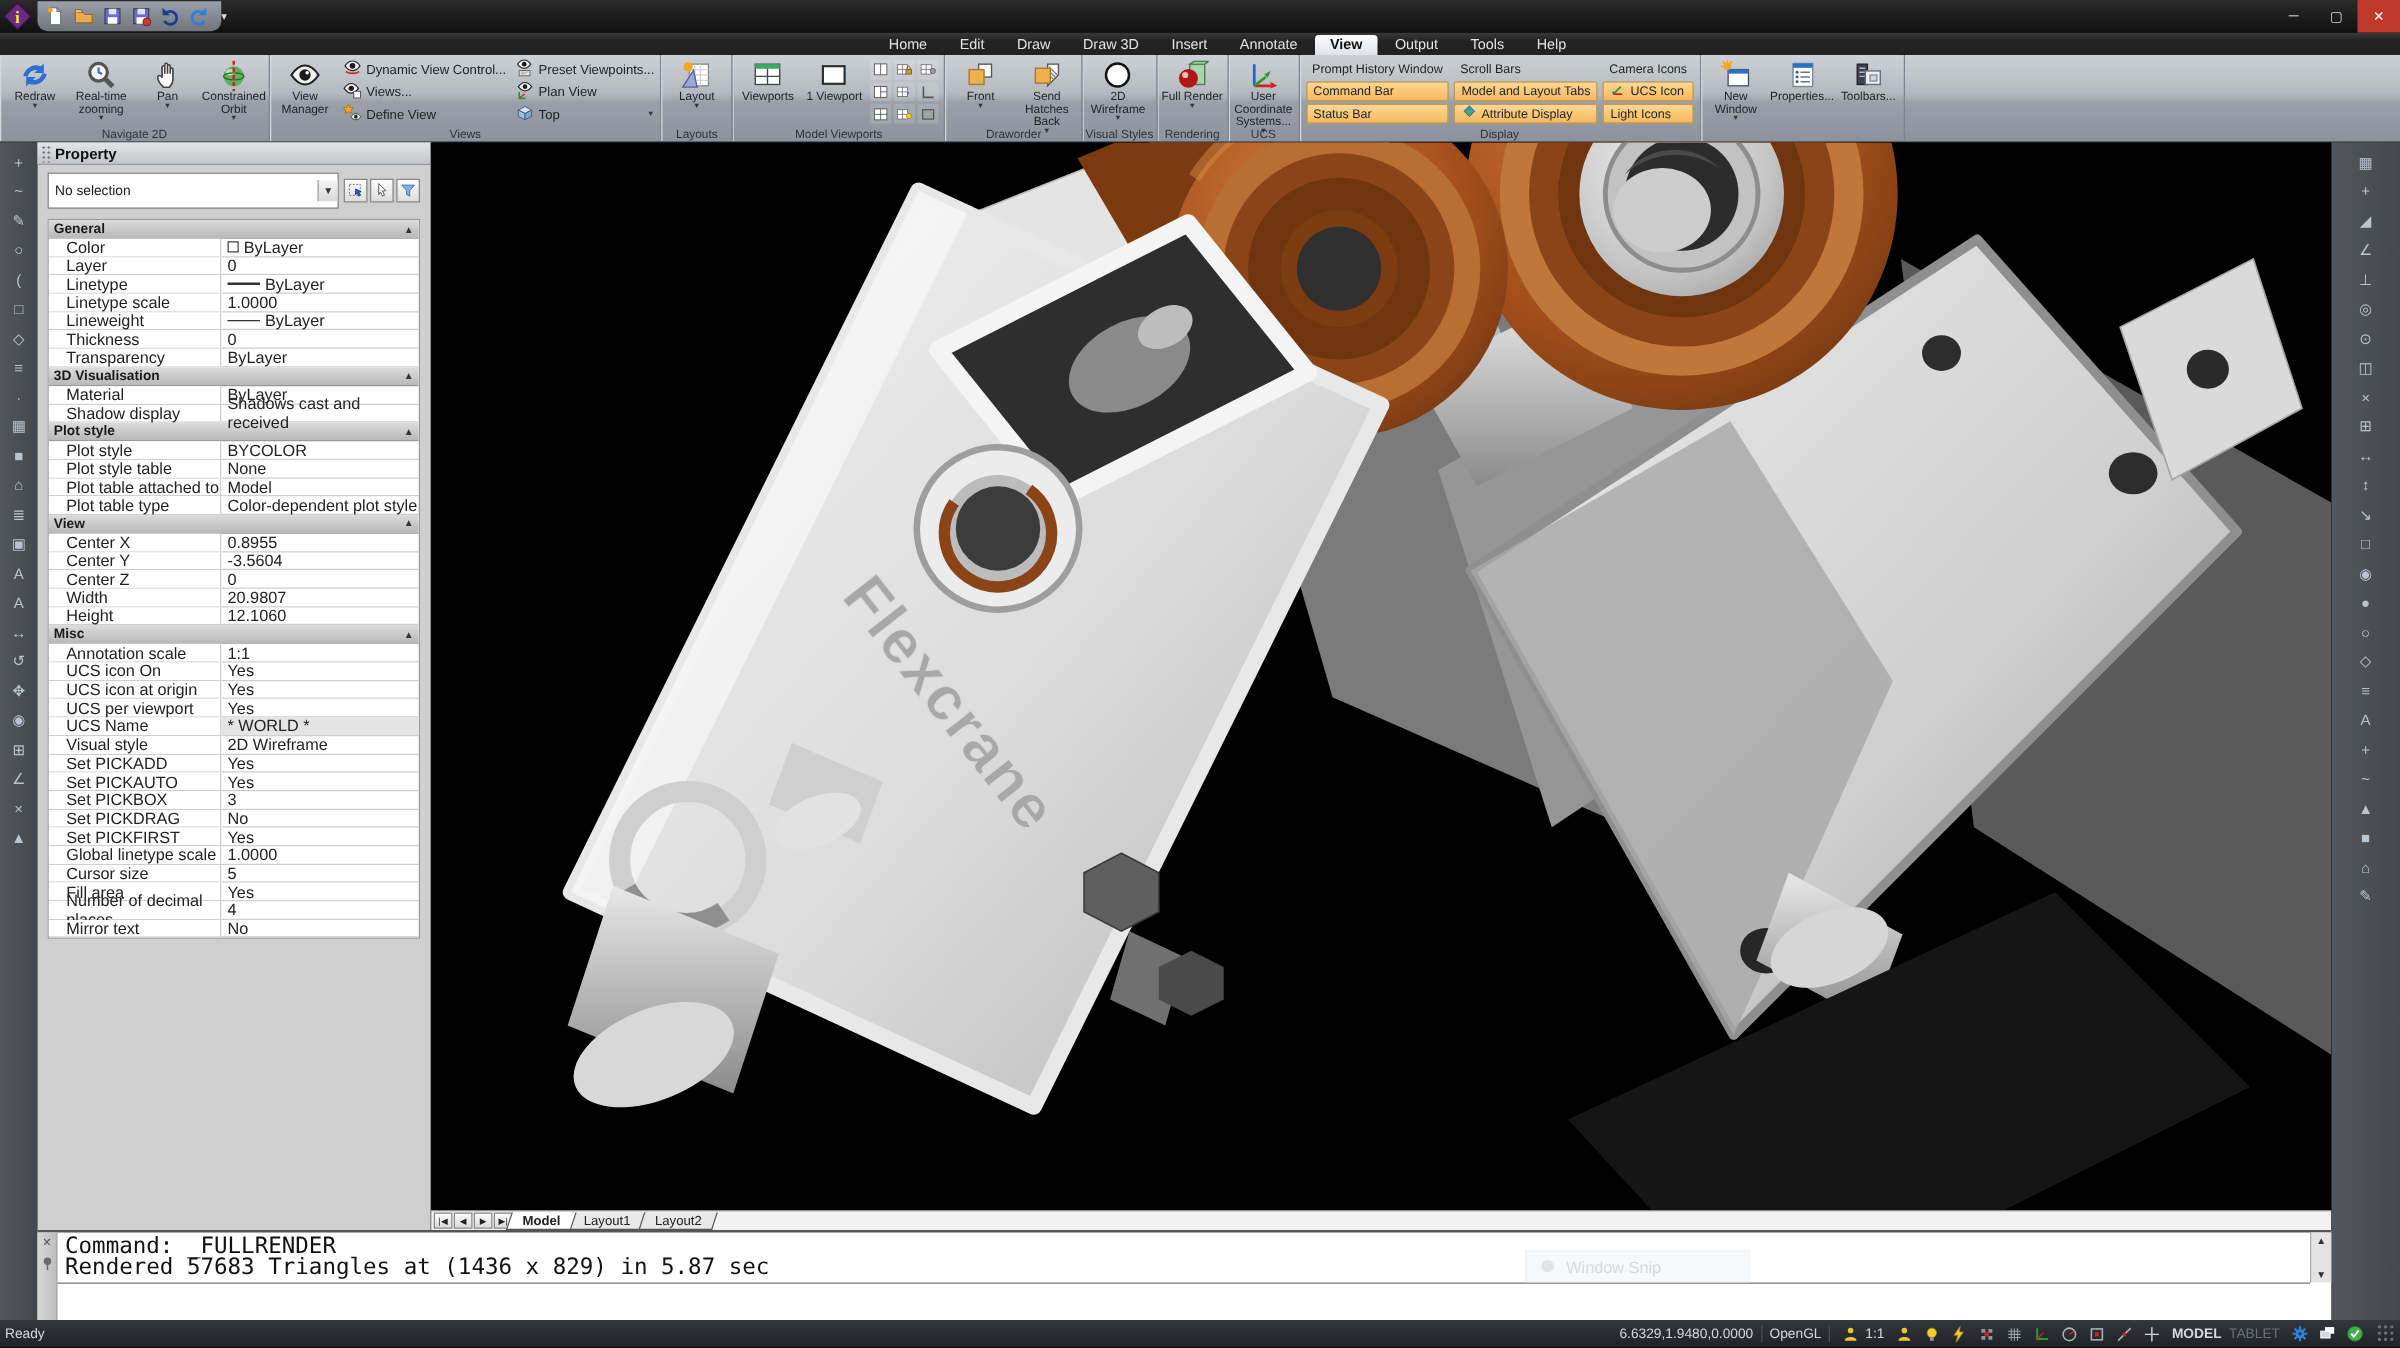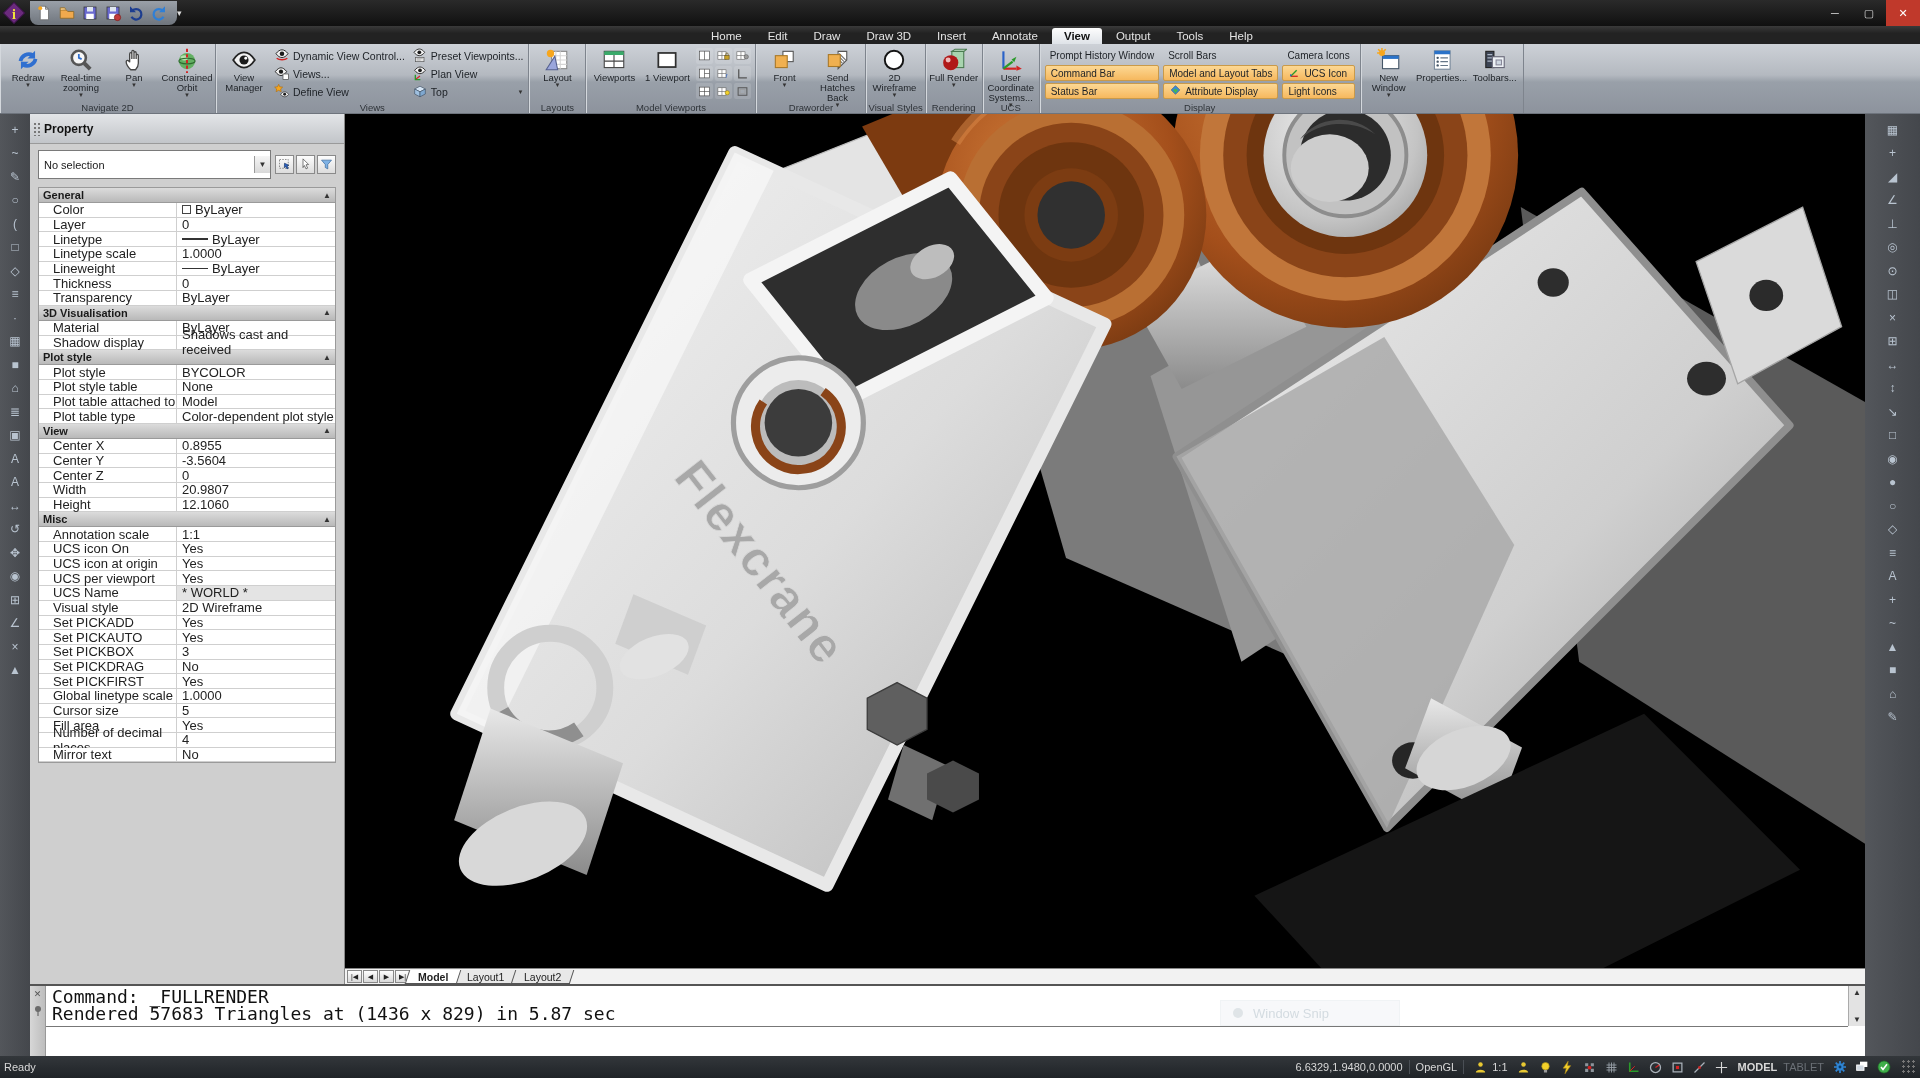--- a/index.html
+++ b/index.html
@@ -46,21 +46,21 @@
   .sidebar { background:linear-gradient(90deg,#53565b,#44474c); display:flex; flex-direction:column; align-items:center; padding-top:6px; gap:4.5px; }
   #leftbar { width:30px; }
   #rightbar { width:55px; }
   .sbicon { width:20px; height:19px; display:flex; align-items:center; justify-content:center; color:#b9c4d0; font-size:12px; border-radius:2px; }
 
   #middlecol { flex:1; display:flex; flex-direction:column; }
   #upperrow { display:flex; height:870px; }
 
   
   #proppanel { width:315px; background:#cfcfcf; border-right:1px solid #8a8a8a; display:flex; flex-direction:column; }
-  #prophdr { height:30px; background:linear-gradient(#e3e5e8,#c2c5c9); display:flex; align-items:center; border-bottom:1px solid #9a9a9a; }
+  #prophdr { height:18px; background:linear-gradient(#e3e5e8,#c2c5c9); display:flex; align-items:center; border-bottom:1px solid #9a9a9a; }
   #propgrip { width:8px; height:14px; margin:0 3px; background-image:radial-gradient(#777 35%, transparent 40%); background-size:4px 4px; }
   #proptitle { font-weight:bold; font-size:12px; color:#111; }
   #propselrow { display:flex; align-items:center; gap:4px; padding:6px 8px 4px; }
   #propselect { flex:1; height:29px; background:#fff; border:1px solid #7a7a7a; display:flex; align-items:center; padding-left:5px; font-size:11px; }
   #propselect .chev { margin-left:auto; width:16px; height:17px; background:linear-gradient(#f5f5f5,#d8d8d8); border-left:1px solid #9a9a9a; display:flex; align-items:center; justify-content:center; font-size:8px; color:#333; }
   .propbtn { width:19px; height:19px; background:linear-gradient(#fdfdfd,#dcdcdc); border:1px solid #8a8a8a; display:flex; align-items:center; justify-content:center; }
   #propgrid { margin:4px 8px; border:1px solid #9a9a9a; background:#fff; overflow:hidden; flex:0 1 auto; }
   .psec { }
   .psec-h { height:15px; background:linear-gradient(#dcdcdc,#b9b9b9); border-bottom:1px solid #9a9a9a; display:flex; align-items:center; padding:0 4px; font-weight:bold; font-size:11px; }
   .psec-h .collapse { margin-left:auto; font-size:8px; color:#333; }

